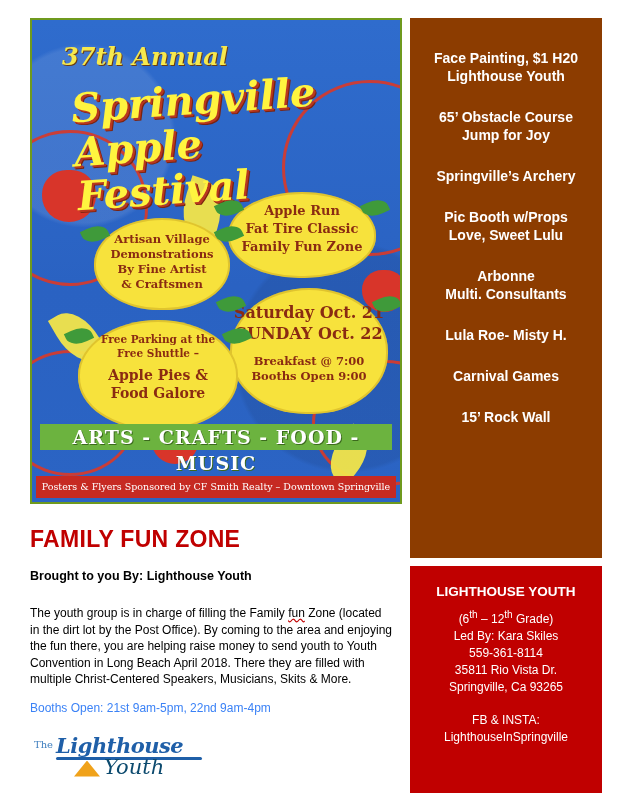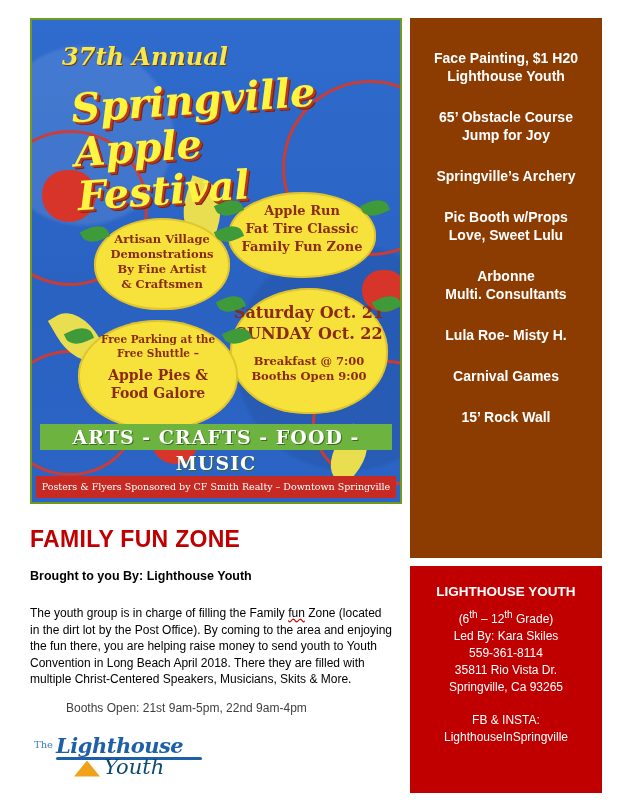--- a/index.html
+++ b/index.html
@@ -203,22 +203,21 @@
     width: 362px;
   }
   .ffz-body .misspell {
     text-decoration: underline;
     text-decoration-style: wavy;
     text-decoration-color: #c00000;
   }
   .ffz-hours {
     margin-top: 13px;
     font-size: 12px;
-    color: #404040;
-    margin-left: 36px;
+    color: #3b82f6;
   }
 
   
   .logo {
     margin-top: 16px;
     position: relative;
     width: 180px;
     height: 52px;
   }
   .logo-the {

